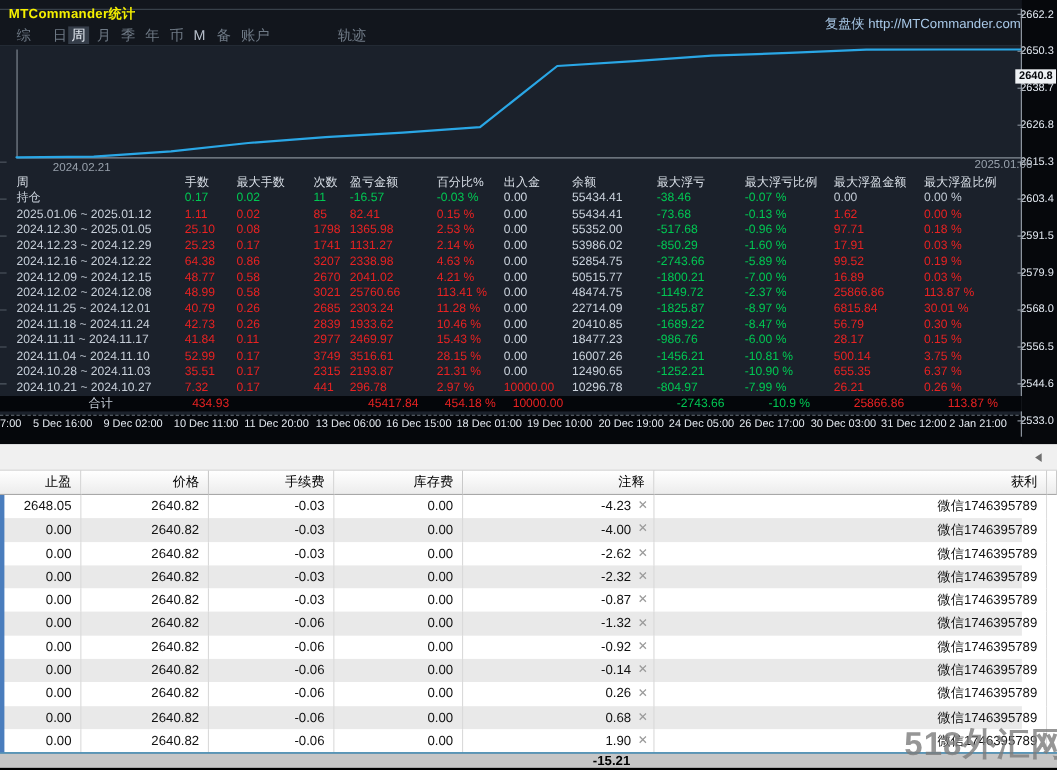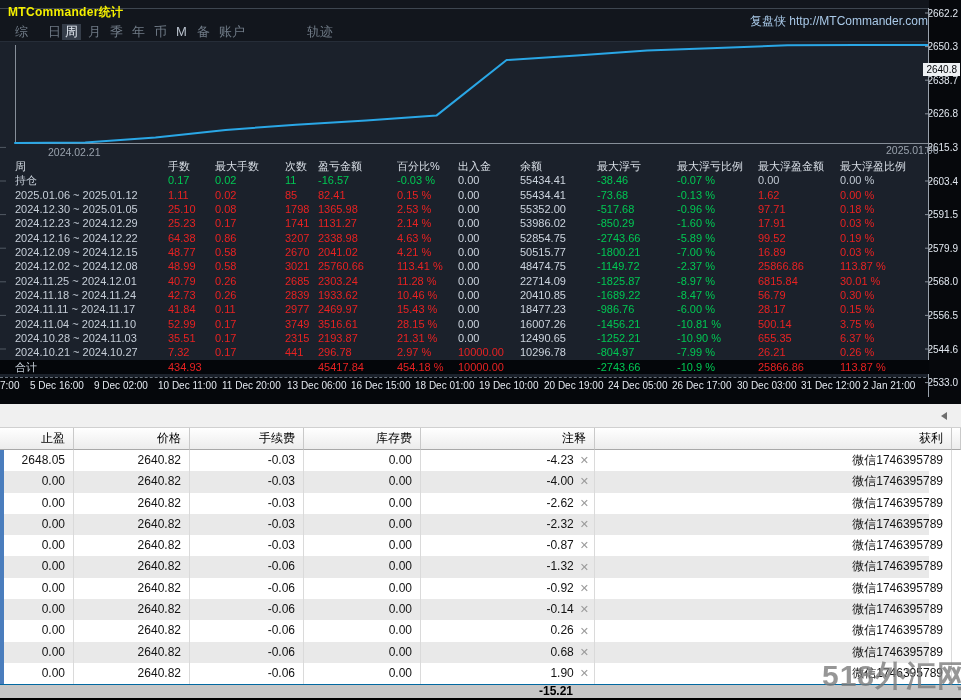--- a/index.html
+++ b/index.html
@@ -14,36 +14,36 @@
   #apptitle{position:absolute;left:8px;top:4px;font-size:12px;font-weight:bold;color:#f5f000;letter-spacing:.3px;}
   #brand{position:absolute;right:33px;top:13px;font-size:12px;color:#a9c9e8;}
   .menu-item{position:absolute;top:24px;font-size:13px;color:#6f7a86;line-height:16px;cursor:default;}
   .menu-item.active{background:#353d49;color:#e2e8f0;padding:0 3px;margin-left:-3px;}
   .menu-item.em{color:#b9c1cc;}
 
   
   #price-axis{position:absolute;left:929px;top:0;width:32px;height:404px;background:#06080c;}
   .pricelabel{position:absolute;right:3px;font-size:10px;color:#e2e8f0;line-height:11px;}
   #curprice{position:absolute;right:1px;top:63px;background:#eef1f4;color:#05070b;font-size:10px;
-            font-weight:normal;line-height:13px;padding:0 3px;z-index:3;}
+            font-weight:bold;line-height:13px;padding:0 3px;z-index:3;}
   #vaxis{position:absolute;left:928px;top:8px;width:1px;height:389px;background:#9aa2ac;z-index:2;}
 
   
   #xstrip{position:absolute;left:0;top:377px;width:961px;height:27px;background:#05070b;
           border-top:1px dashed #6a737e;}
   .timelabel{position:absolute;top:3px;font-size:10px;color:#e3e8ef;white-space:nowrap;}
 
   #chart-svg{position:absolute;left:0;top:0;width:961px;height:404px;z-index:1;pointer-events:none;}
   .datelabel{position:absolute;font-size:10.5px;color:#99a2ad;z-index:2;}
 
   
   #stats{position:absolute;left:0;top:159px;width:929px;z-index:2;}
   .srow{display:grid;grid-template-columns:153px 47px 70px 33px 79px 61px 62px 77px 80px 81px 82px 1fr;
         height:14.35px;line-height:14.35px;font-size:11px;padding-left:15px;white-space:nowrap;}
-  .srow.total{background:#04060a;}
+  .srow.total{background:#04060a;text-align:center;}
   .sc{overflow:hidden;}
   .shead .sc{color:#d9dfe7;}
   .cell-period{color:#c6ced8;}
   .cell-pnl{color:#e82222;}
   .srow.position .cell-pnl{color:#00c853;}
   .cell-cash{color:#ccd4de;}
   .cell-cash.red{color:#e82222;}
   .cell-plain{color:#ccd4de;}
   .cell-neg{color:#00c853;}
   .cell-pos{color:#e82222;}

